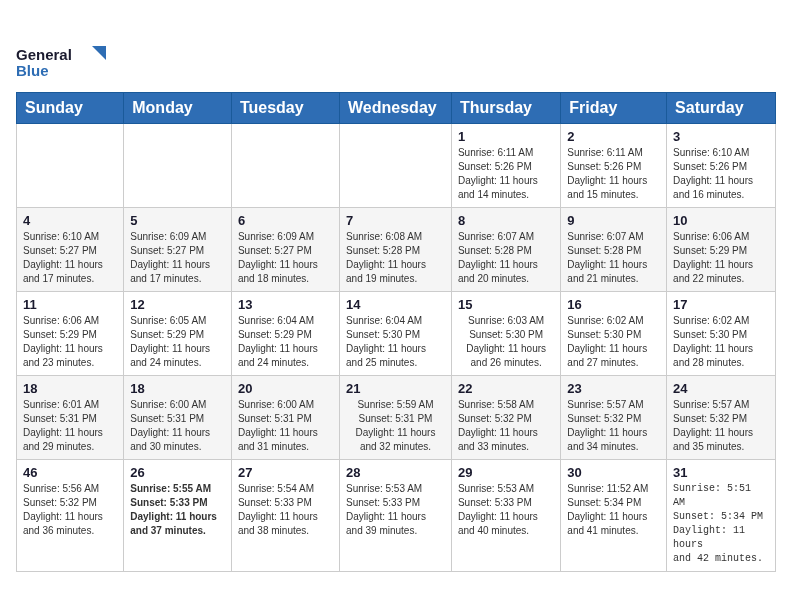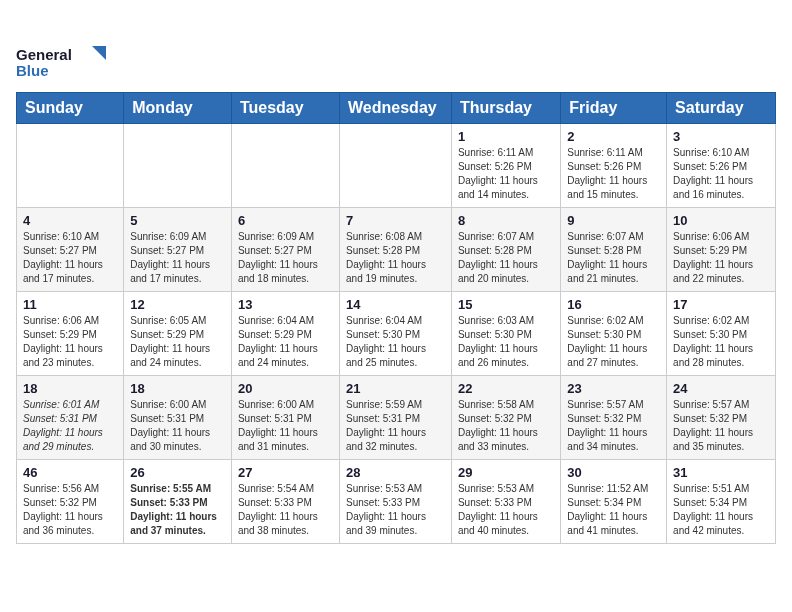--- a/index.html
+++ b/index.html
@@ -210,21 +210,21 @@
         </td>
         <td>
           <span class="day-num">14</span>
           <div class="day-info" style="white-space: pre-line;">Sunrise: 6:04 AM
 Sunset: 5:30 PM
 Daylight: 11 hours
 and 25 minutes.</div>
         </td>
         <td>
           <span class="day-num">15</span>
-          <div class="day-info" style="white-space: pre-line;">Sunrise: 6:03 AM
+          <div class="day-info" style="white-space: pre-line; text-align: center;">Sunrise: 6:03 AM
 Sunset: 5:30 PM
 Daylight: 11 hours
 and 26 minutes.</div>
         </td>
         <td>
           <span class="day-num">16</span>
           <div class="day-info" style="white-space: pre-line;">Sunrise: 6:02 AM
 Sunset: 5:30 PM
 Daylight: 11 hours
 and 27 minutes.</div>
@@ -233,42 +233,42 @@
           <span class="day-num">17</span>
           <div class="day-info" style="white-space: pre-line;">Sunrise: 6:02 AM
 Sunset: 5:30 PM
 Daylight: 11 hours
 and 28 minutes.</div>
         </td>
       </tr>
       <tr>
         <td>
           <span class="day-num">18</span>
-          <div class="day-info" style="white-space: pre-line; font-style: italic;">Sunrise: 6:01 AM
+          <div class="day-info" style="white-space: pre-line;">Sunrise: 6:01 AM
 Sunset: 5:31 PM
 Daylight: 11 hours
 and 29 minutes.</div>
         </td>
         <td>
           <span class="day-num">18</span>
           <div class="day-info" style="white-space: pre-line;">Sunrise: 6:00 AM
 Sunset: 5:31 PM
 Daylight: 11 hours
 and 30 minutes.</div>
         </td>
         <td>
           <span class="day-num">20</span>
           <div class="day-info" style="white-space: pre-line;">Sunrise: 6:00 AM
 Sunset: 5:31 PM
 Daylight: 11 hours
 and 31 minutes.</div>
         </td>
         <td>
           <span class="day-num">21</span>
-          <div class="day-info" style="white-space: pre-line;">Sunrise: 5:59 AM
+          <div class="day-info" style="white-space: pre-line; text-align: center;">Sunrise: 5:59 AM
 Sunset: 5:31 PM
 Daylight: 11 hours
 and 32 minutes.</div>
         </td>
         <td>
           <span class="day-num">22</span>
           <div class="day-info" style="white-space: pre-line;">Sunrise: 5:58 AM
 Sunset: 5:32 PM
 Daylight: 11 hours
 and 33 minutes.</div>
@@ -326,20 +326,20 @@
         </td>
         <td>
           <span class="day-num">30</span>
           <div class="day-info" style="white-space: pre-line;">Sunrise: 11:52 AM
 Sunset: 5:34 PM
 Daylight: 11 hours
 and 41 minutes.</div>
         </td>
         <td>
           <span class="day-num">31</span>
-          <div class="day-info" style="white-space: pre-line;">Sunrise: 5:51 AM
+          <div class="day-info" style="white-space: pre-line; font-family: Liberation Mono, monospace;">Sunrise: 5:51 AM
 Sunset: 5:34 PM
 Daylight: 11 hours
 and 42 minutes.</div>
         </td>
       </tr>
     </tbody>
 </table>
 
 </body></html>

